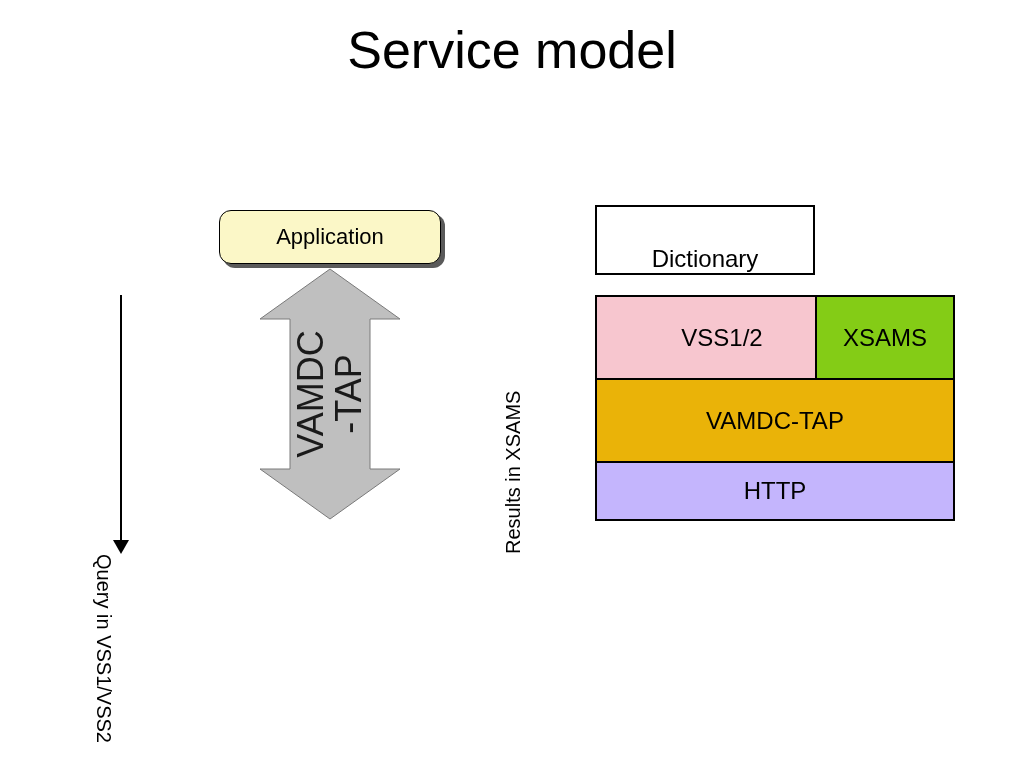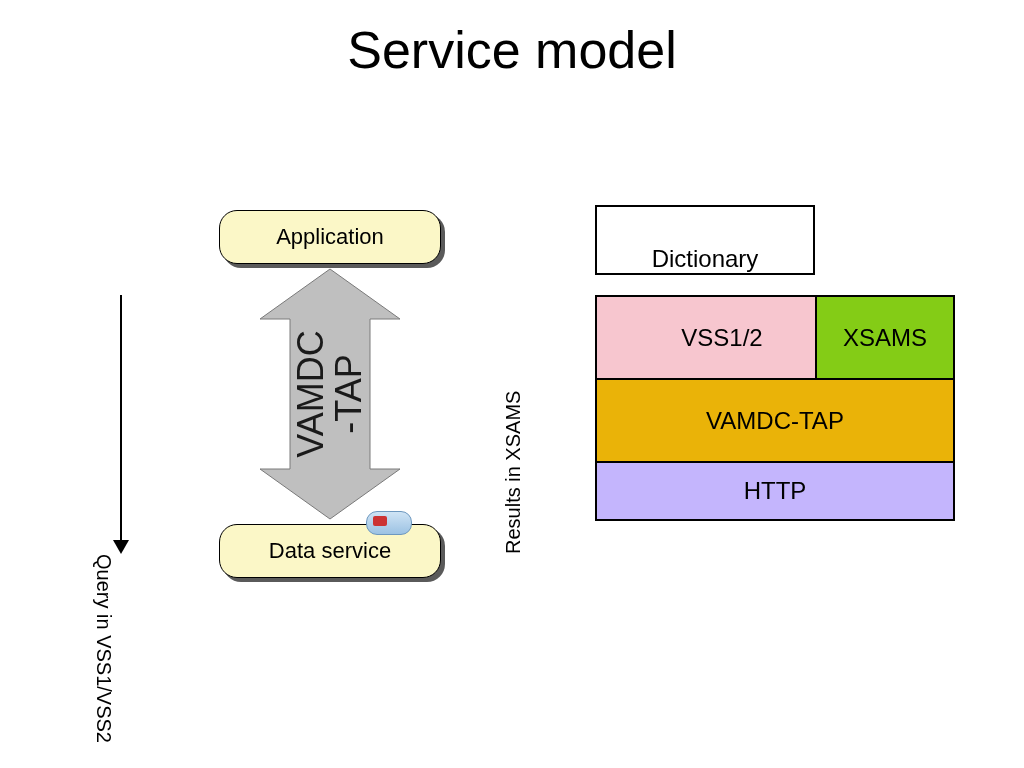--- a/index.html
+++ b/index.html
@@ -32,21 +32,21 @@
     left: 175px;
     top: 210px;
     width: 310px;
   }
   .yellow-box {
     position: relative;
     width: 220px;
     height: 52px;
     background: #fbf7c7;
     border: 1px solid #000;
-    border-radius: 18px;
+    border-radius: 12px;
     box-shadow: 4px 4px 0 #5a5a5a;
     margin: 0 auto;
     text-align: center;
     line-height: 52px;
     font-size: 22px;
   }
   .flow-area {
     position: relative;
     width: 310px;
     height: 260px;
@@ -202,24 +202,20 @@
         <polygon points="155,5 225,55 195,55 195,205 225,205 155,255 85,205 115,205 115,55 85,55" fill="#bfbfbf" stroke="#7a7a7a" stroke-width="1"></polygon>
       </svg>
       <div class="vamdc-label">
         <span>VAMDC</span><br>
         <span>-TAP</span>
       </div>
       <div class="side-label side-left">Query in VSS1/VSS2</div>
       <div class="side-label side-right">Results in XSAMS</div>
     </div>
 
-    <div class="yellow-box ds-box">
-      <div class="ds-badge"></div>
-      <span>Data service</span>
-    </div>
 
   </div>
 
   <div class="right">
     <div class="cell dict">
       <span>Dictionary</span>
     </div>
     <div class="row2">
       <div class="cell vss">
         <span>VSS1/2</span>

